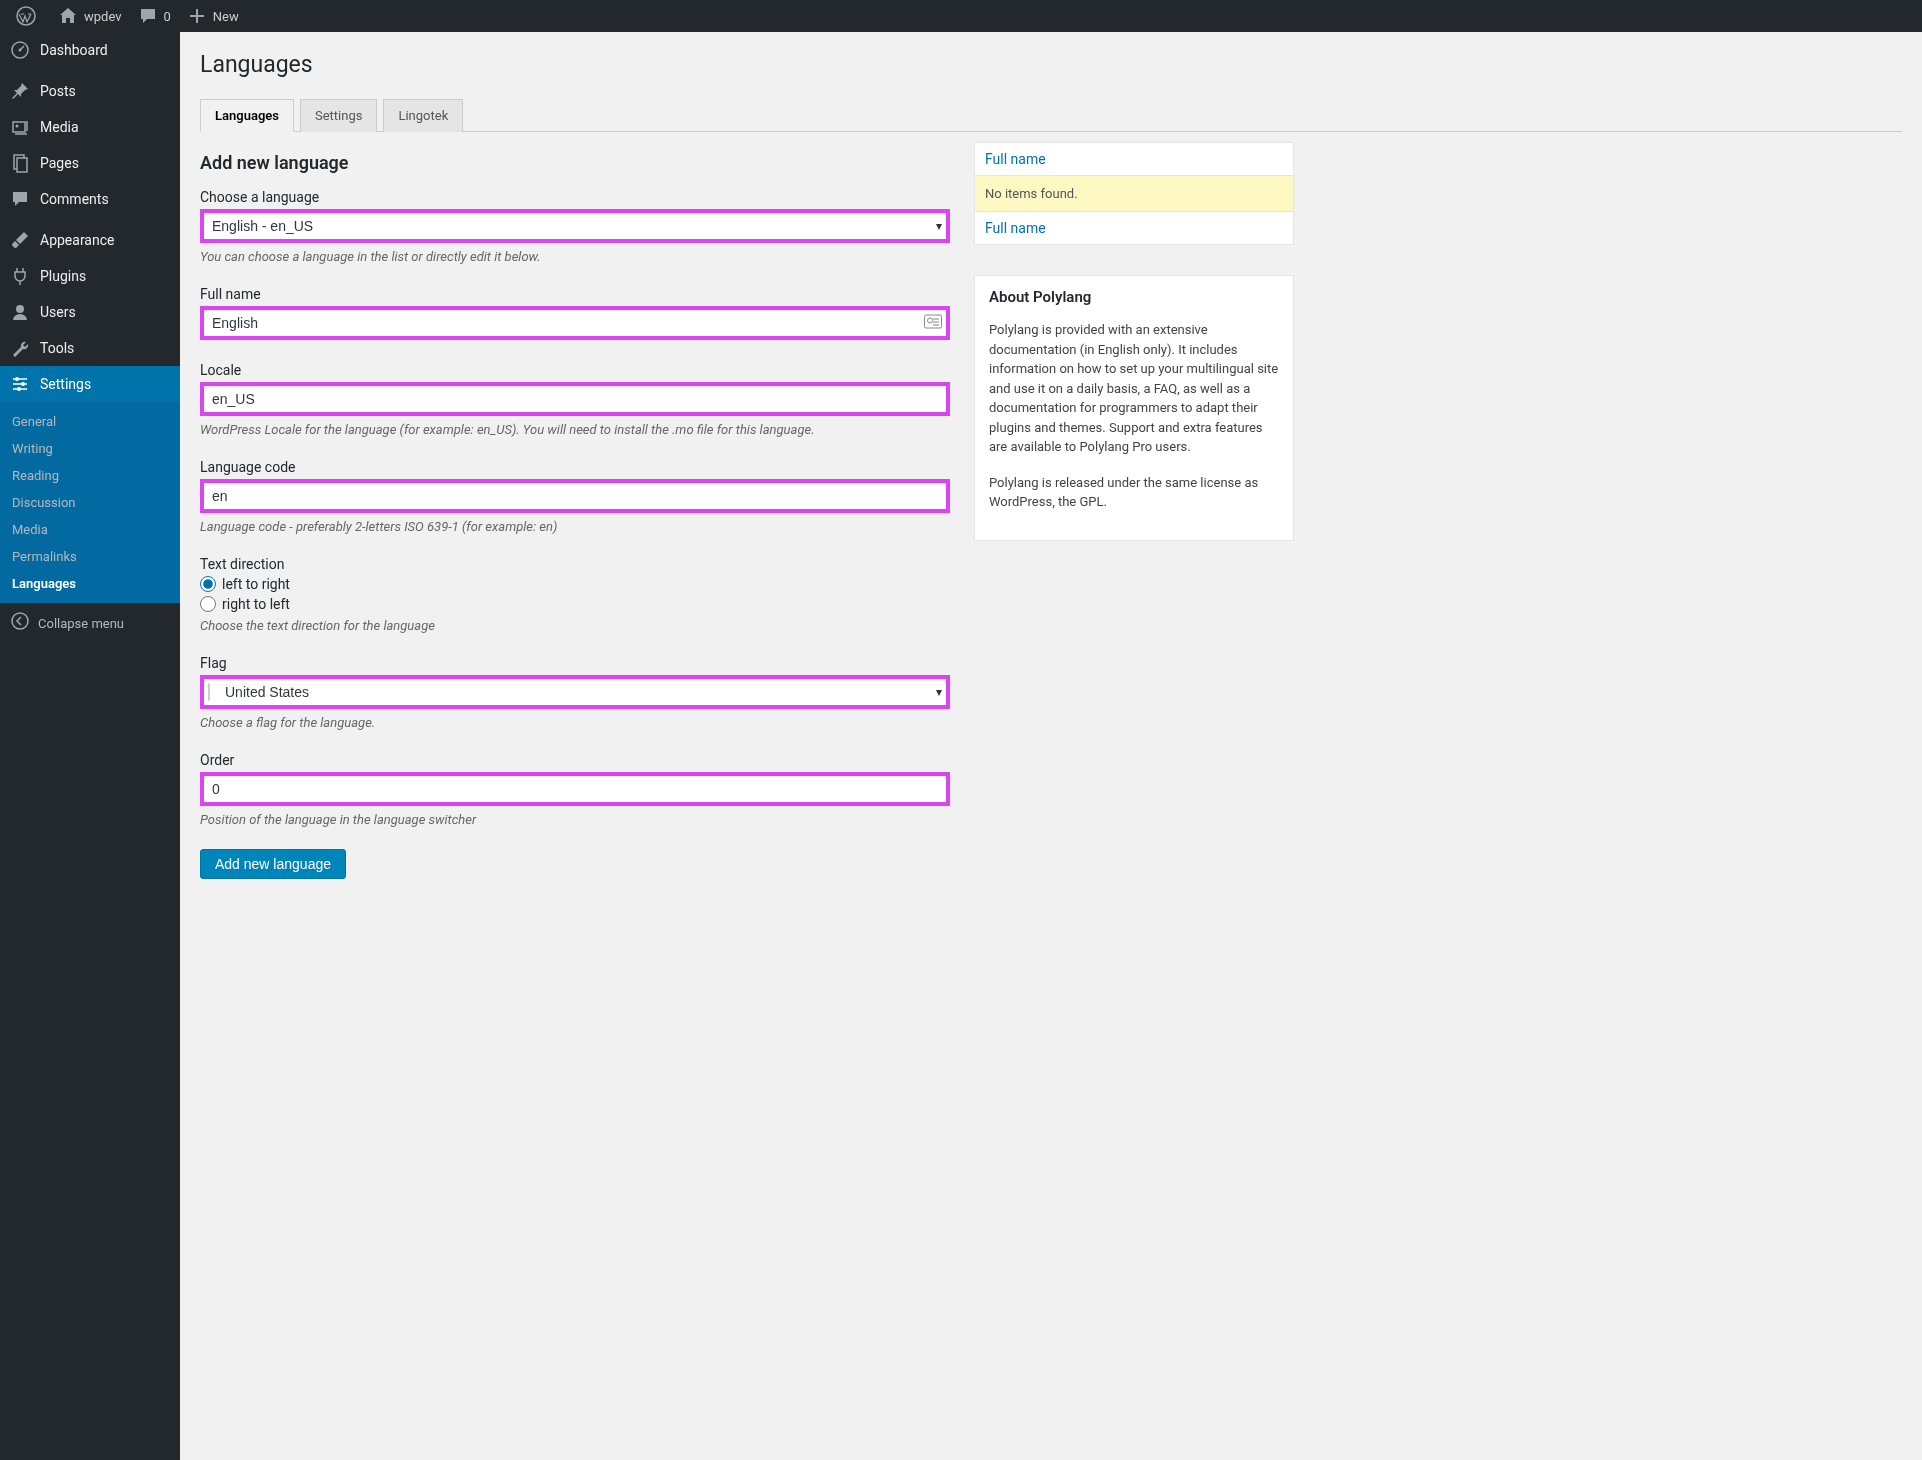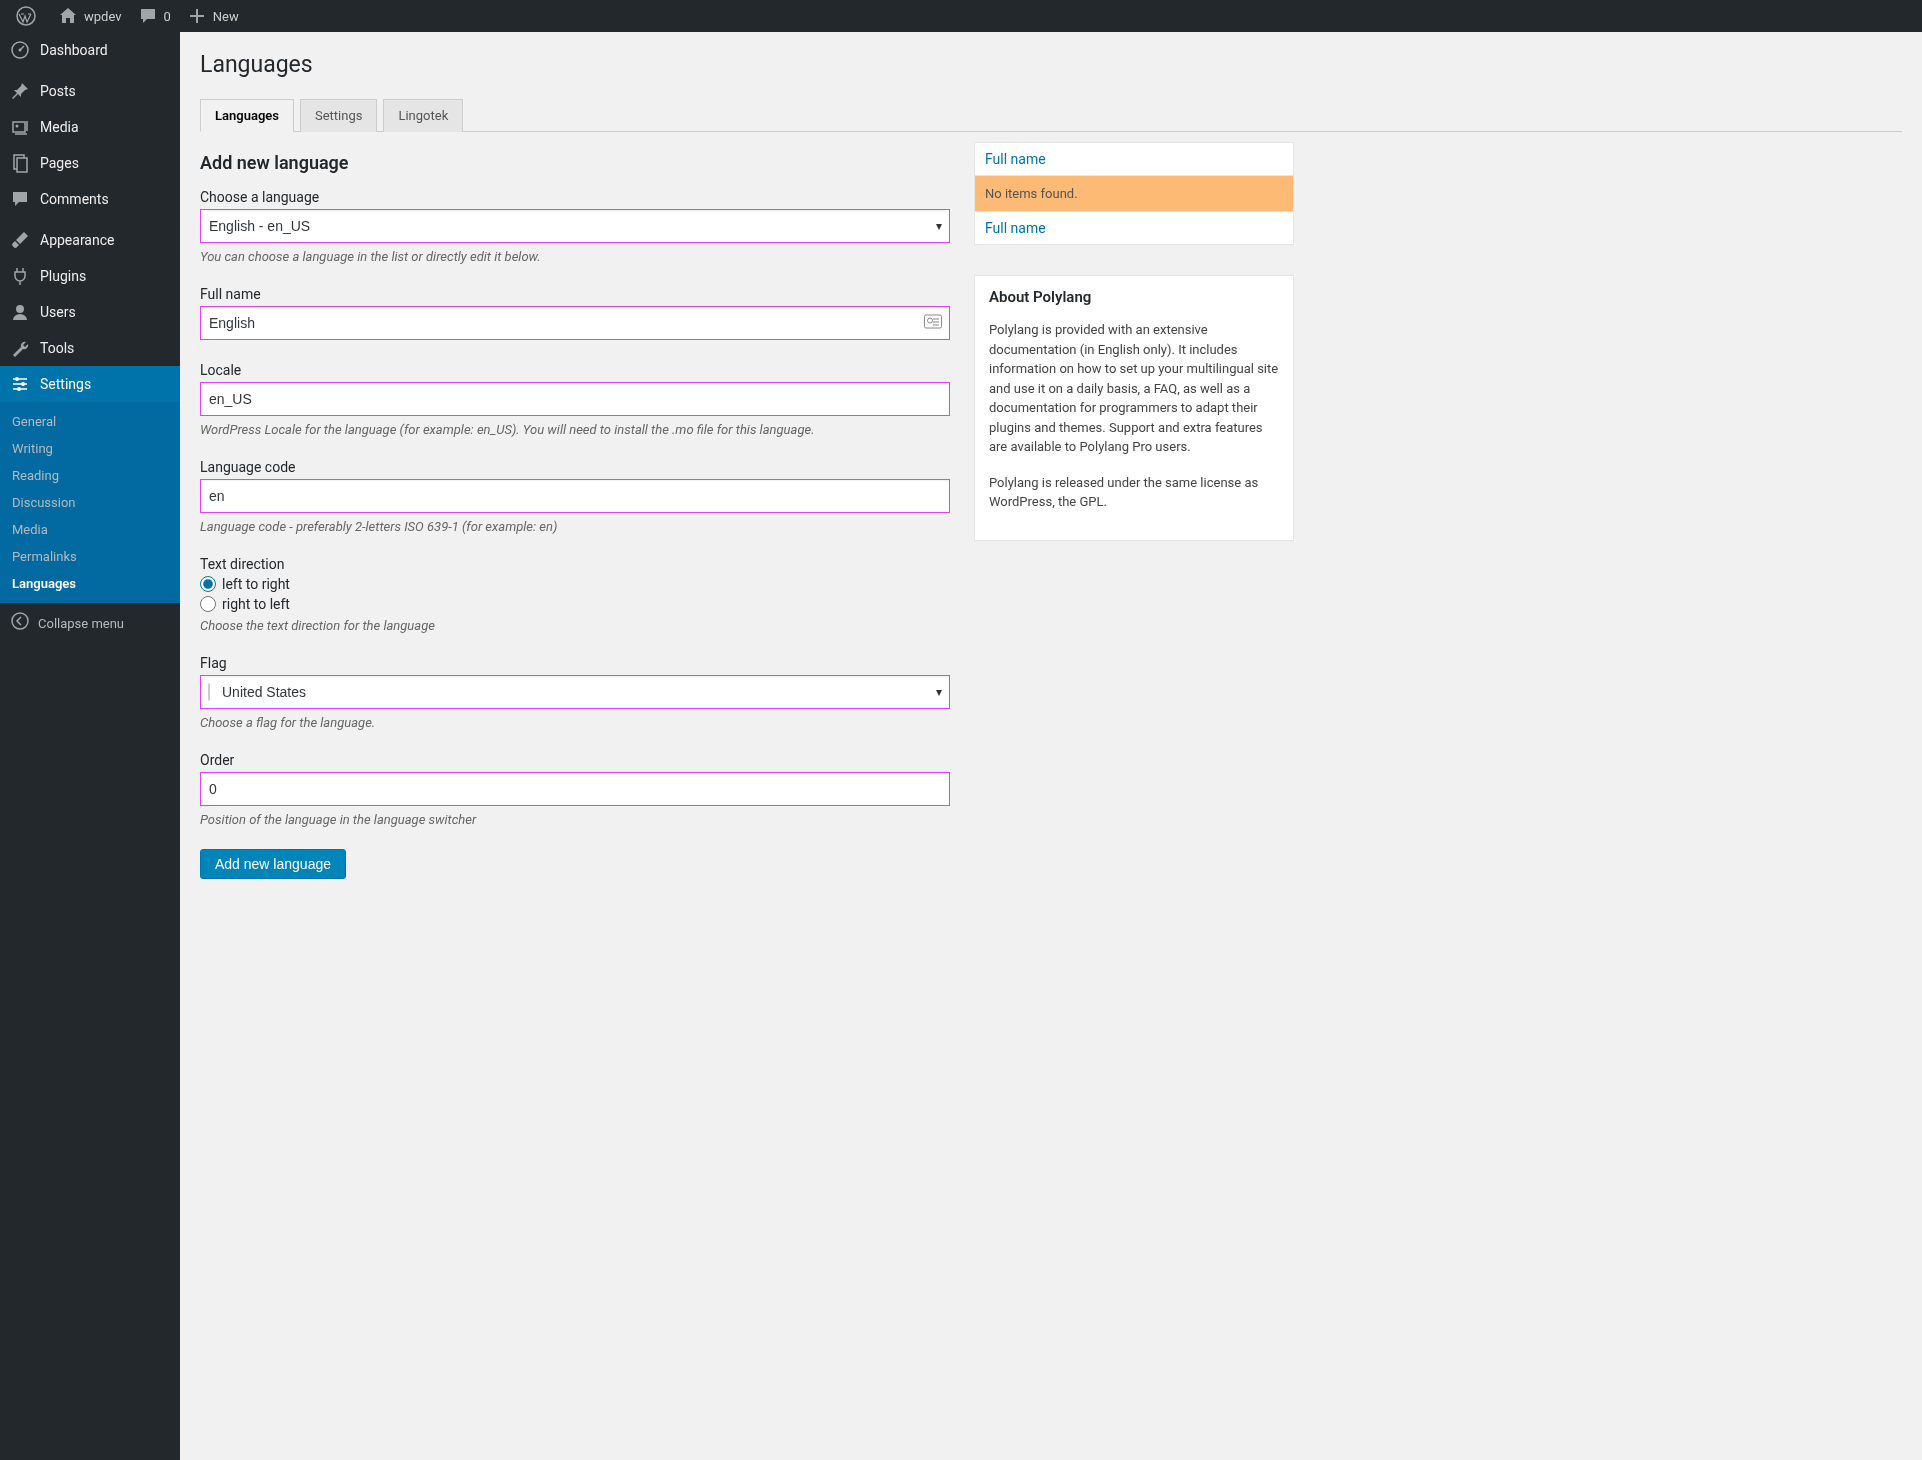--- a/index.html
+++ b/index.html
@@ -37,21 +37,21 @@
   .tab.active { background: #f1f1f1; border-bottom: 1px solid #f1f1f1; color: #000; font-weight: 600; }
   
   .cols { display: flex; gap: 24px; }
   .leftcol { flex: 1; max-width: 750px; }
   .rightcol { width: 320px; flex-shrink: 0; margin-top: -10px; }
   
   h2.section-title { font-size: 18px; font-weight: 600; color: #23282d; margin-bottom: 16px; }
   
   .field { margin-bottom: 22px; }
   .field-label { display: block; font-size: 14px; color: #23282d; margin-bottom: 4px; }
-  .field input[type=text], .field select { width: 100%; height: 34px; border: 1px solid #d946ef; background: #fff; padding: 0 8px; font-size: 14px; color: #32373c; box-shadow: inset 0 1px 2px rgba(0,0,0,.07); }
+  .field input[type=text], .field select { width: 100%; height: 34px; border: 4px solid #d946ef; background: #fff; padding: 0 8px; font-size: 14px; color: #32373c; box-shadow: inset 0 1px 2px rgba(0,0,0,.07); }
   .field select { appearance: none; -webkit-appearance: none; background-image: none; padding-right: 26px; }
   .select-wrap { position: relative; }
   .select-wrap::after { content: "▾"; position: absolute; right: 8px; top: 50%; transform: translateY(-50%); font-size: 12px; color: #333; pointer-events: none; }
   .field-help { font-style: italic; color: #666; font-size: 13px; margin-top: 6px; }
   .input-icon-right { position: absolute; right: 8px; top: 50%; transform: translateY(-50%); }
   .icon-box { width: 18px; height: 14px; border: 1px solid #888; border-radius: 2px; display: inline-block; position: relative; }
   .icon-box::before { content: ""; position: absolute; left: 2px; top: 2px; width: 4px; height: 4px; border: 1px solid #888; border-radius: 50%; }
   .icon-box::after { content: ""; position: absolute; left: 8px; top: 3px; right: 2px; height: 1px; background: #888; box-shadow: 0 3px 0 #888, 0 6px 0 #888; }
   
   .radio-row { display: flex; align-items: center; gap: 6px; margin: 4px 0; }
@@ -60,21 +60,21 @@
   .flag-us { width: 16px; height: 11px; background: linear-gradient(#b22234 0 8%, #fff 8% 16%, #b22234 16% 24%, #fff 24% 32%, #b22234 32% 40%, #fff 40% 48%, #b22234 48% 56%, #fff 56% 64%, #b22234 64% 72%, #fff 72% 80%, #b22234 80% 88%, #fff 88% 100%); position: relative; border: 1px solid #ccc; }
   .flag-us::before { content: ""; position: absolute; left: 0; top: 0; width: 40%; height: 54%; background: #3c3b6e; }
   
   .btn-primary { background: #0085ba; border: 1px solid #0073aa; color: #fff; padding: 6px 14px; font-size: 14px; border-radius: 3px; cursor: pointer; }
   
   
   .table-box { border: 1px solid #e5e5e5; background: #fff; margin-bottom: 30px; }
   .table-header, .table-footer { padding: 8px 10px; color: #0073aa; font-size: 14px; cursor: pointer; }
   .table-header { border-bottom: 1px solid #e5e5e5; }
   .table-footer { border-top: 1px solid #e5e5e5; }
-  .table-empty { padding: 10px; background: #fdba74; color: #555; }
+  .table-empty { padding: 10px; background: #fef9c3; color: #555; }
   
   .about-box { border: 1px solid #e5e5e5; background: #fff; padding: 12px 14px; }
   .about-box h3 { font-size: 15px; font-weight: 600; color: #23282d; margin-bottom: 14px; }
   .about-box p { font-size: 13px; color: #444; margin-bottom: 16px; line-height: 1.5; }
 </style>
 </head>
 <body>
 
 <div class="adminbar">
   <div class="adminbar-item">

